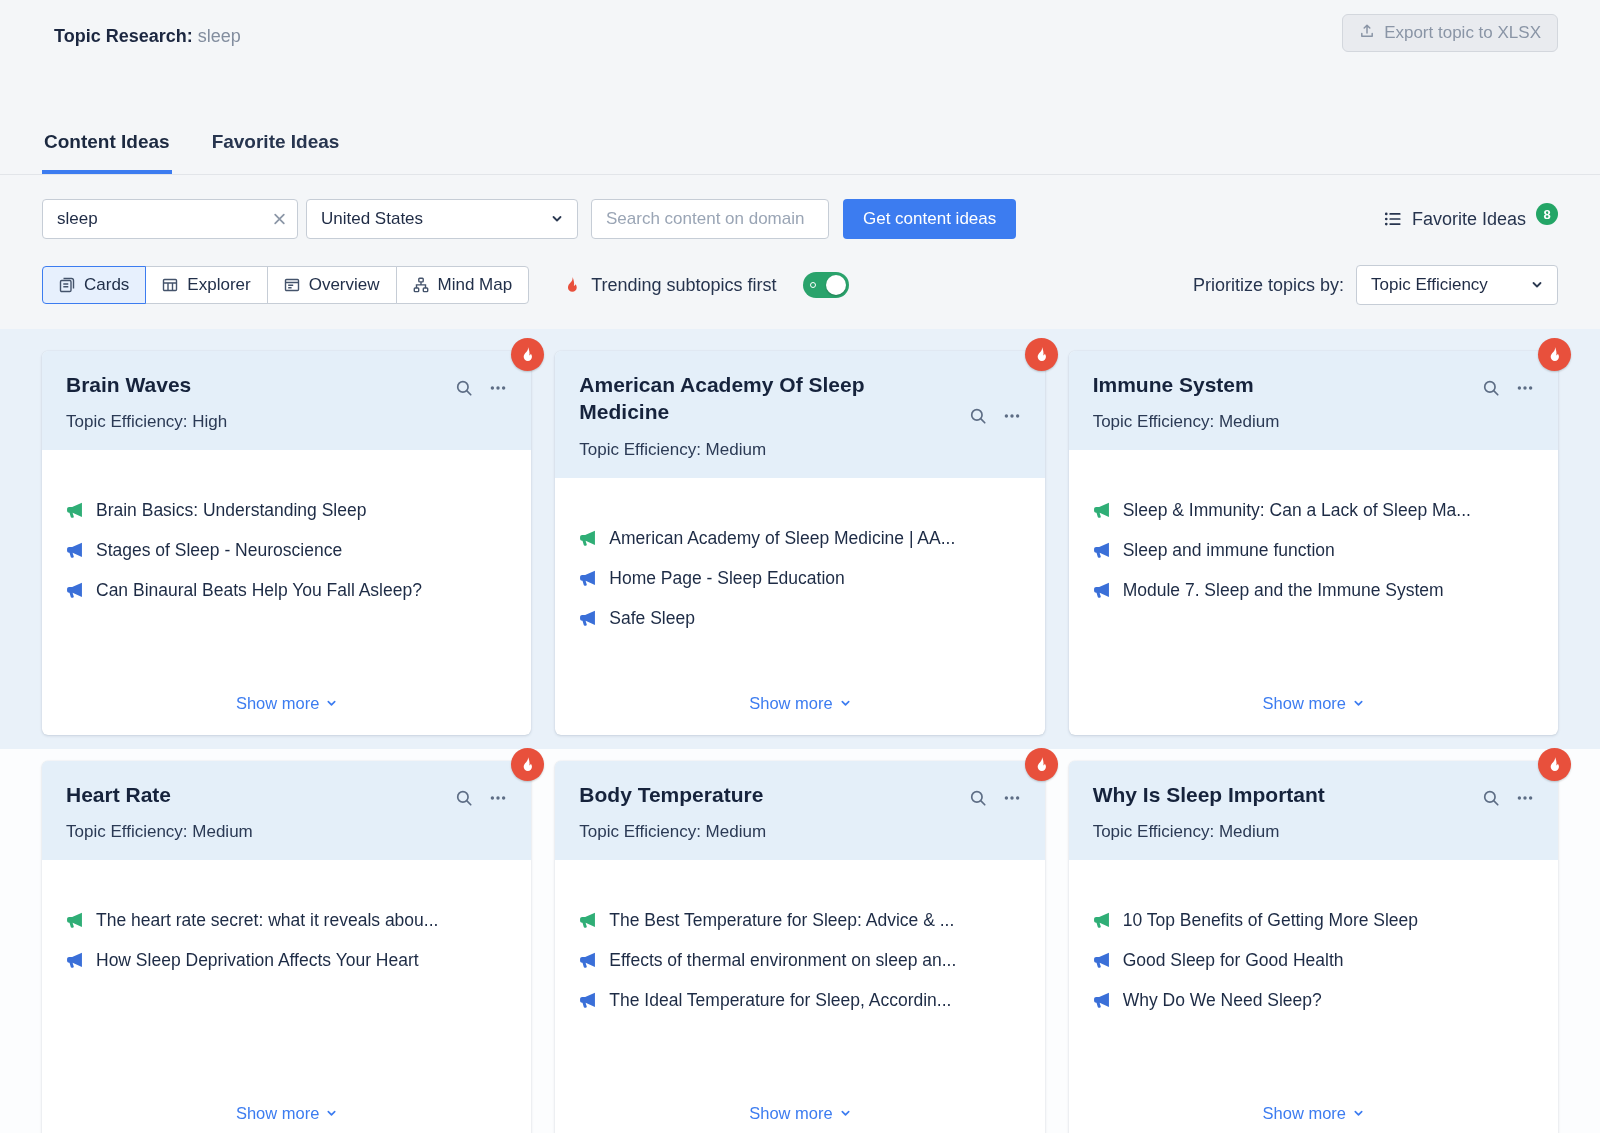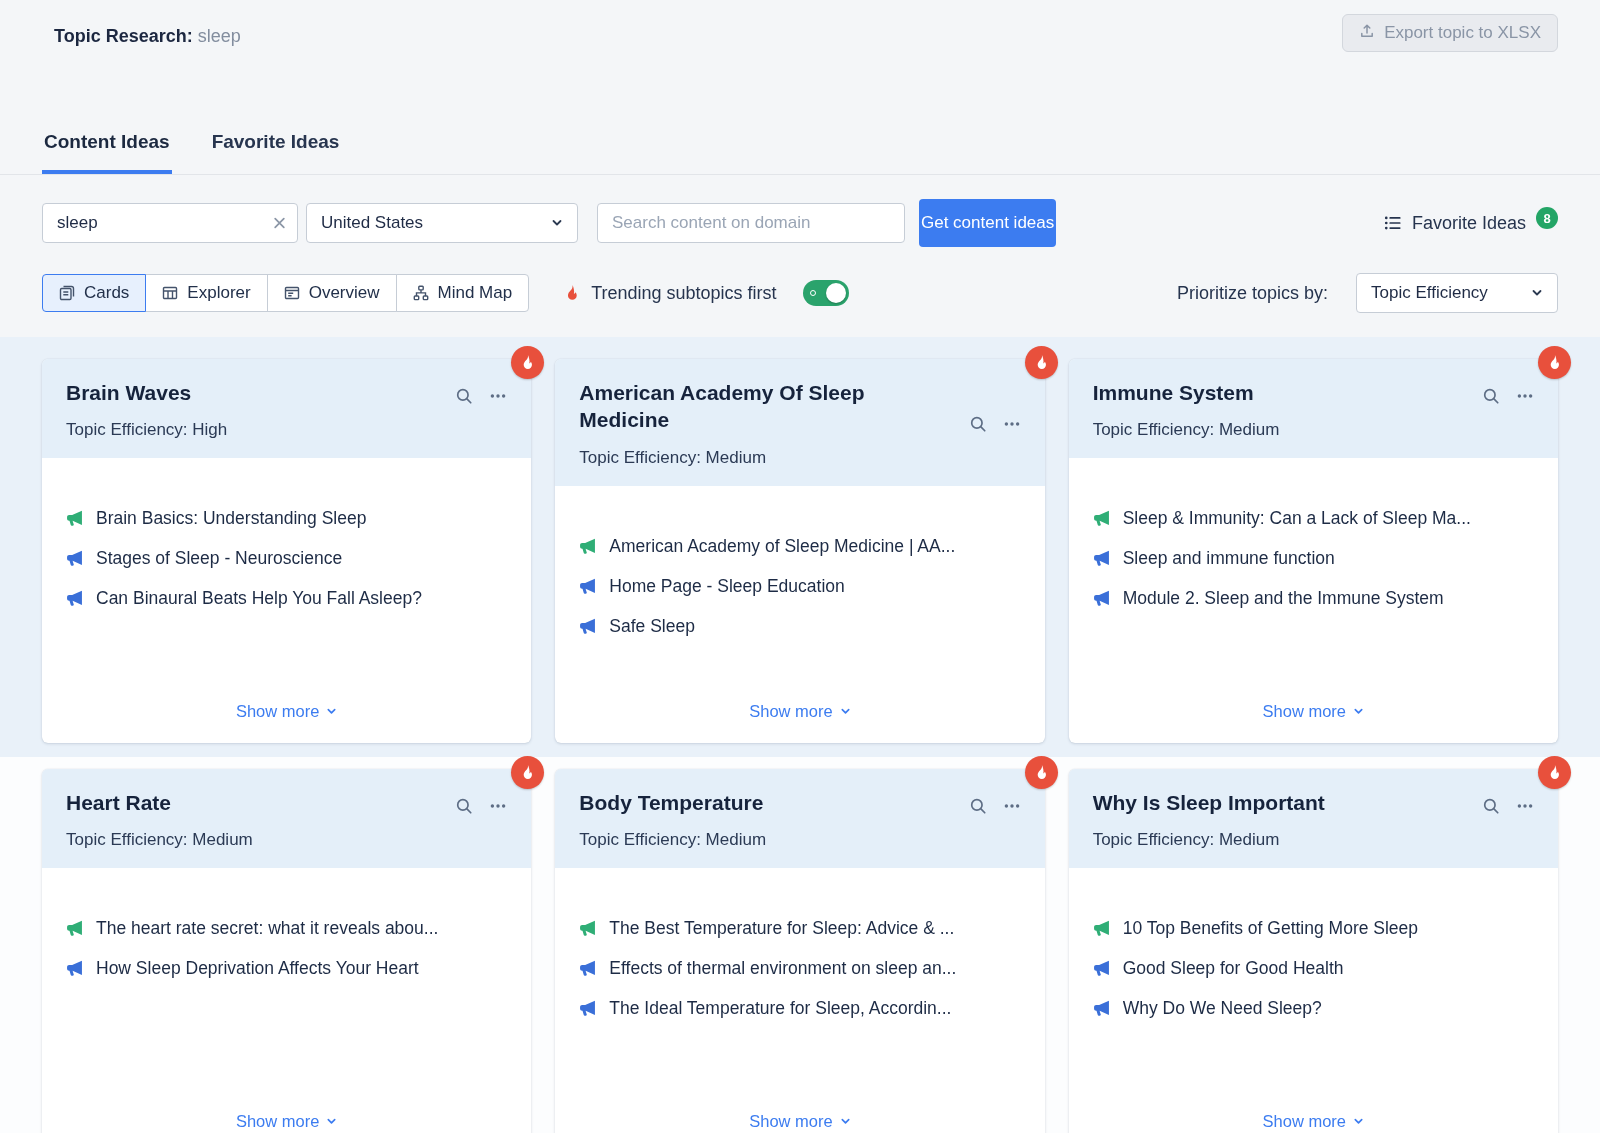--- a/index.html
+++ b/index.html
@@ -35,28 +35,28 @@
     width: 100%; height: 40px; border: 1px solid #c6cdd6; border-radius: 4px;
     padding: 0 34px 0 14px; font-size: 17px; color: #1f2b45; font-family: inherit; background: #fff; outline: none;
   }
   .clear-btn { position: absolute; right: 10px; top: 50%; transform: translateY(-50%); background: none; border: none; padding: 2px; color: #8c97a7; cursor: pointer; line-height: 0; }
   .select-box {
     display: flex; align-items: center; justify-content: space-between;
     height: 40px; background: #fff; border: 1px solid #c6cdd6; border-radius: 4px;
     padding: 0 14px; font-size: 17px; color: #1f2b45; cursor: pointer;
   }
   .country-select { width: 272px; margin-left: 8px; }
-  .domain-box { width: 308px; margin-left: 19px; }
+  .domain-box { width: 238px; margin-left: 13px; }
   .domain-box input {
     width: 100%; height: 40px; border: 1px solid #c6cdd6; border-radius: 4px;
     padding: 0 14px; font-size: 17px; font-family: inherit; background: #fff; outline: none; color: #1f2b45;
   }
   .domain-box input::placeholder { color: #9aa5b5; }
   .cta-btn {
-    margin-left: 14px; height: 48px; padding: 0 2px;
+    margin-left: 14px; height: 40px; padding: 0 20px;
     background: var(--accent-blue, #3c7cf0); color: #fff; border: none; border-radius: 4px;
     font-size: 17px; font-weight: 500; cursor: pointer; font-family: inherit;
   }
   .fav-link { margin-left: auto; display: flex; align-items: center; gap: 10px; color: #26344e; font-size: 18px; cursor: pointer; }
   .fav-badge {
     width: 22px; height: 22px; border-radius: 50%; background: var(--badge-green, #23a566);
     color: #fff; font-size: 13px; font-weight: 700;
     display: flex; align-items: center; justify-content: center; position: relative; top: -5px;
   }
 
@@ -70,21 +70,21 @@
   }
   .seg-btn:first-child { border-radius: 4px 0 0 4px; margin-left: 0; }
   .seg-btn:last-child { border-radius: 0 4px 4px 0; }
   .seg-btn.active { background: #e7f0fd; border-color: var(--accent-blue, #3c7cf0); position: relative; z-index: 1; }
   .seg-btn svg { color: #44536b; }
   .trending-group { display: flex; align-items: center; gap: 10px; margin-left: 34px; font-size: 18px; color: #26344e; }
   .fire-inline { color: var(--trending-red, #e8503c); line-height: 0; }
   .toggle { position: relative; width: 46px; height: 26px; border-radius: 13px; background: var(--toggle-green, #2aa36c); margin-left: 16px; cursor: pointer; border: none; padding: 0; }
   .toggle .dot { position: absolute; left: 10px; top: 50%; transform: translate(-50%, -50%); width: 6px; height: 6px; border: 1.5px solid #fff; border-radius: 50%; }
   .toggle .knob { position: absolute; right: 3px; top: 3px; width: 20px; height: 20px; background: #fff; border-radius: 50%; box-shadow: 0 1px 2px rgba(0,0,0,.25); }
-  .prioritize { margin-left: auto; display: flex; align-items: center; gap: 28px; font-size: 18px; color: #26344e; }
+  .prioritize { margin-left: auto; display: flex; align-items: center; gap: 12px; font-size: 18px; color: #26344e; }
   .prio-select { width: 202px; }
 
   
   .band-trending { background: var(--band-bg, #e9f1f9); padding-top: 22px; padding-bottom: 14px; }
   .band-rest { background: #fcfdfe; padding-top: 12px; }
   .grid { display: grid; grid-template-columns: repeat(3, 1fr); gap: 24px; }
   .card {
     position: relative; background: #fff; border-radius: 6px; height: 384px;
     box-shadow: 0 1px 3px rgba(23,43,77,.14), 0 0 1px rgba(23,43,77,.18);
     display: flex; flex-direction: column;
@@ -361,21 +361,21 @@
           <li class="idea">
               <span class="mega" data-color="blue"><svg width="17" height="17" viewBox="0 0 16 16" fill="currentColor">
                   <path d="M15 .8 5.8 4.7H2.9C1.9 4.7 1 5.6 1 6.6v1.6c0 1 .9 1.9 1.9 1.9h.4l1.2 4c.1.4.5.7.9.7h1c.6 0 1-.6.9-1.1l-1.1-3.5 8.8 3.8V.8z"></path>
                 </svg></span>
               <span class="idea-text">Sleep and immune function</span>
             </li>
           <li class="idea">
               <span class="mega" data-color="blue"><svg width="17" height="17" viewBox="0 0 16 16" fill="currentColor">
                   <path d="M15 .8 5.8 4.7H2.9C1.9 4.7 1 5.6 1 6.6v1.6c0 1 .9 1.9 1.9 1.9h.4l1.2 4c.1.4.5.7.9.7h1c.6 0 1-.6.9-1.1l-1.1-3.5 8.8 3.8V.8z"></path>
                 </svg></span>
-              <span class="idea-text">Module 2. Sleep and the Immune System</span>
+              <span class="idea-text">Module 7. Sleep and the Immune System</span>
             </li>
         </ul>
         <button class="show-more">
             <span>Show more</span>
             <span style="line-height:0"><svg width="11" height="11" viewBox="0 0 12 12" fill="none" stroke="currentColor" stroke-width="1.8" stroke-linecap="round" stroke-linejoin="round">
                 <path d="M2.5 4 6 7.5 9.5 4"></path>
               </svg></span>
           </button>
       </div>
     </article>

